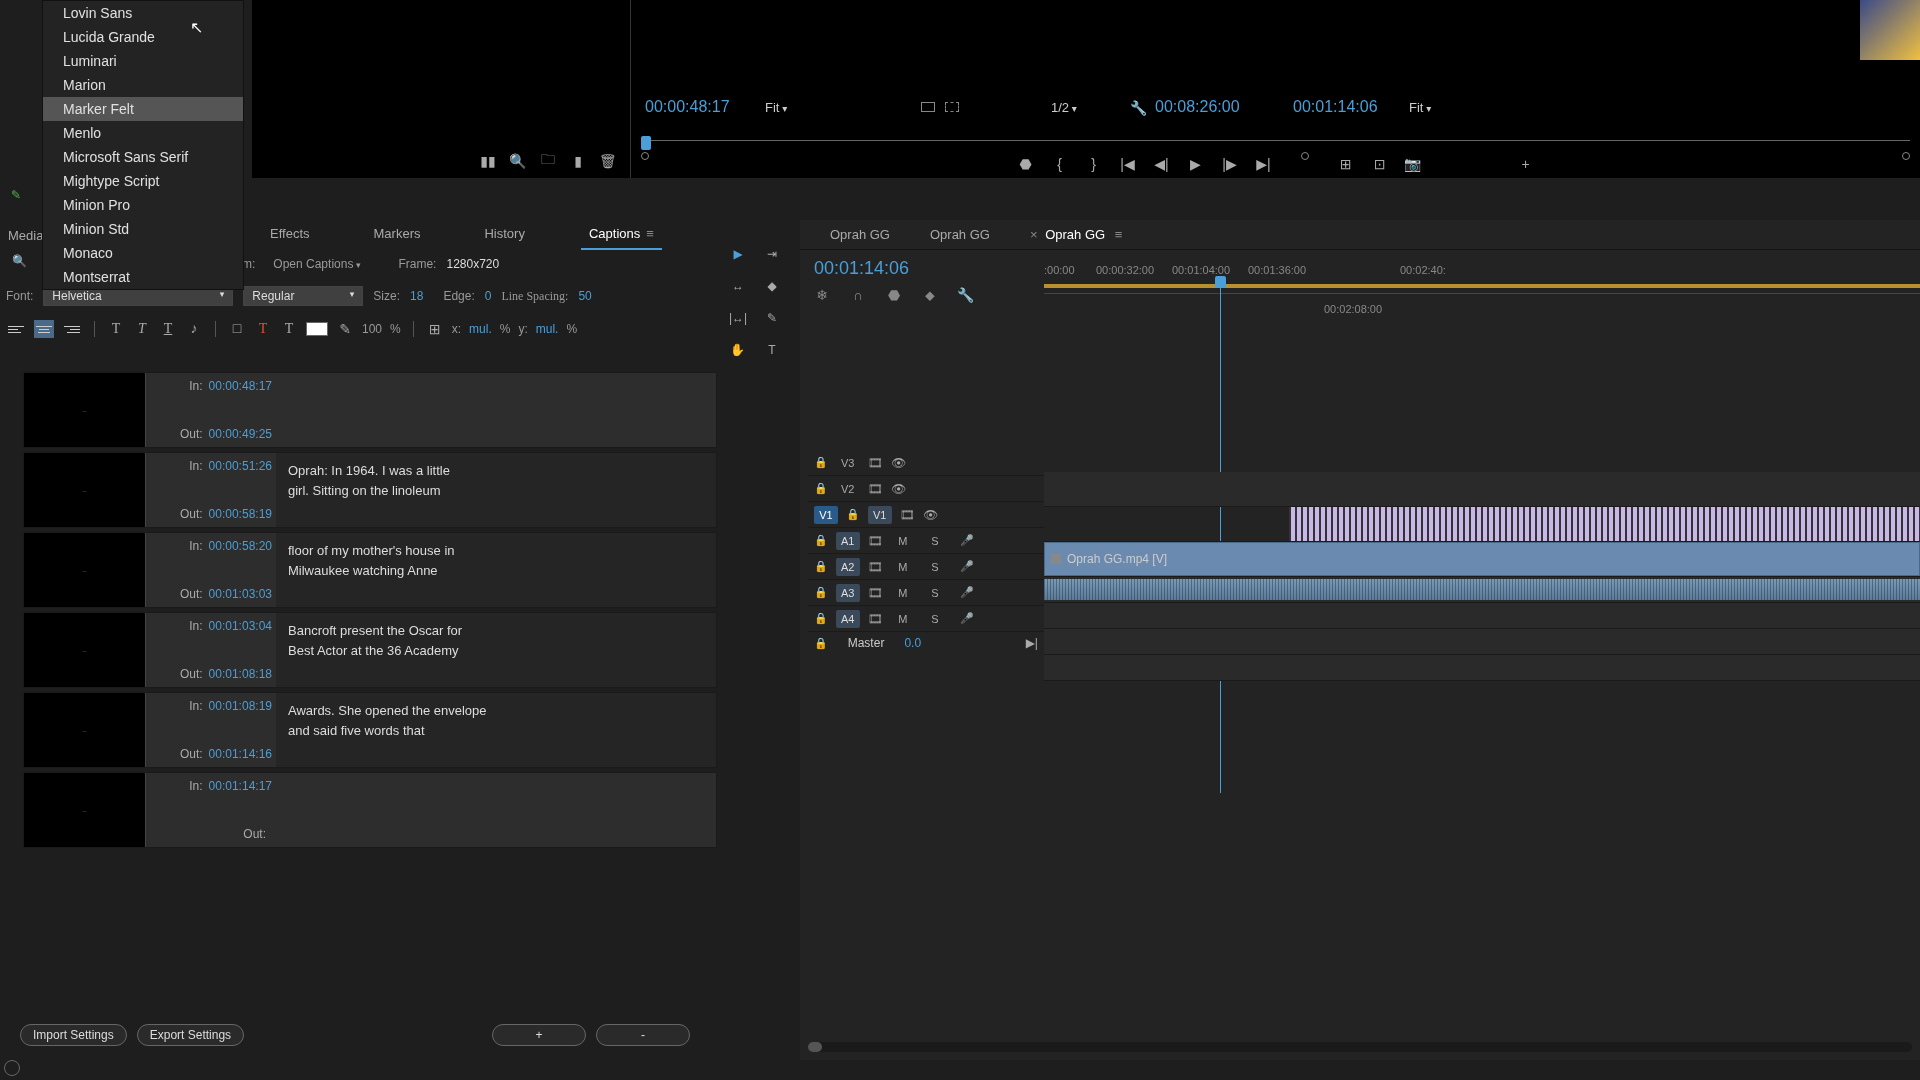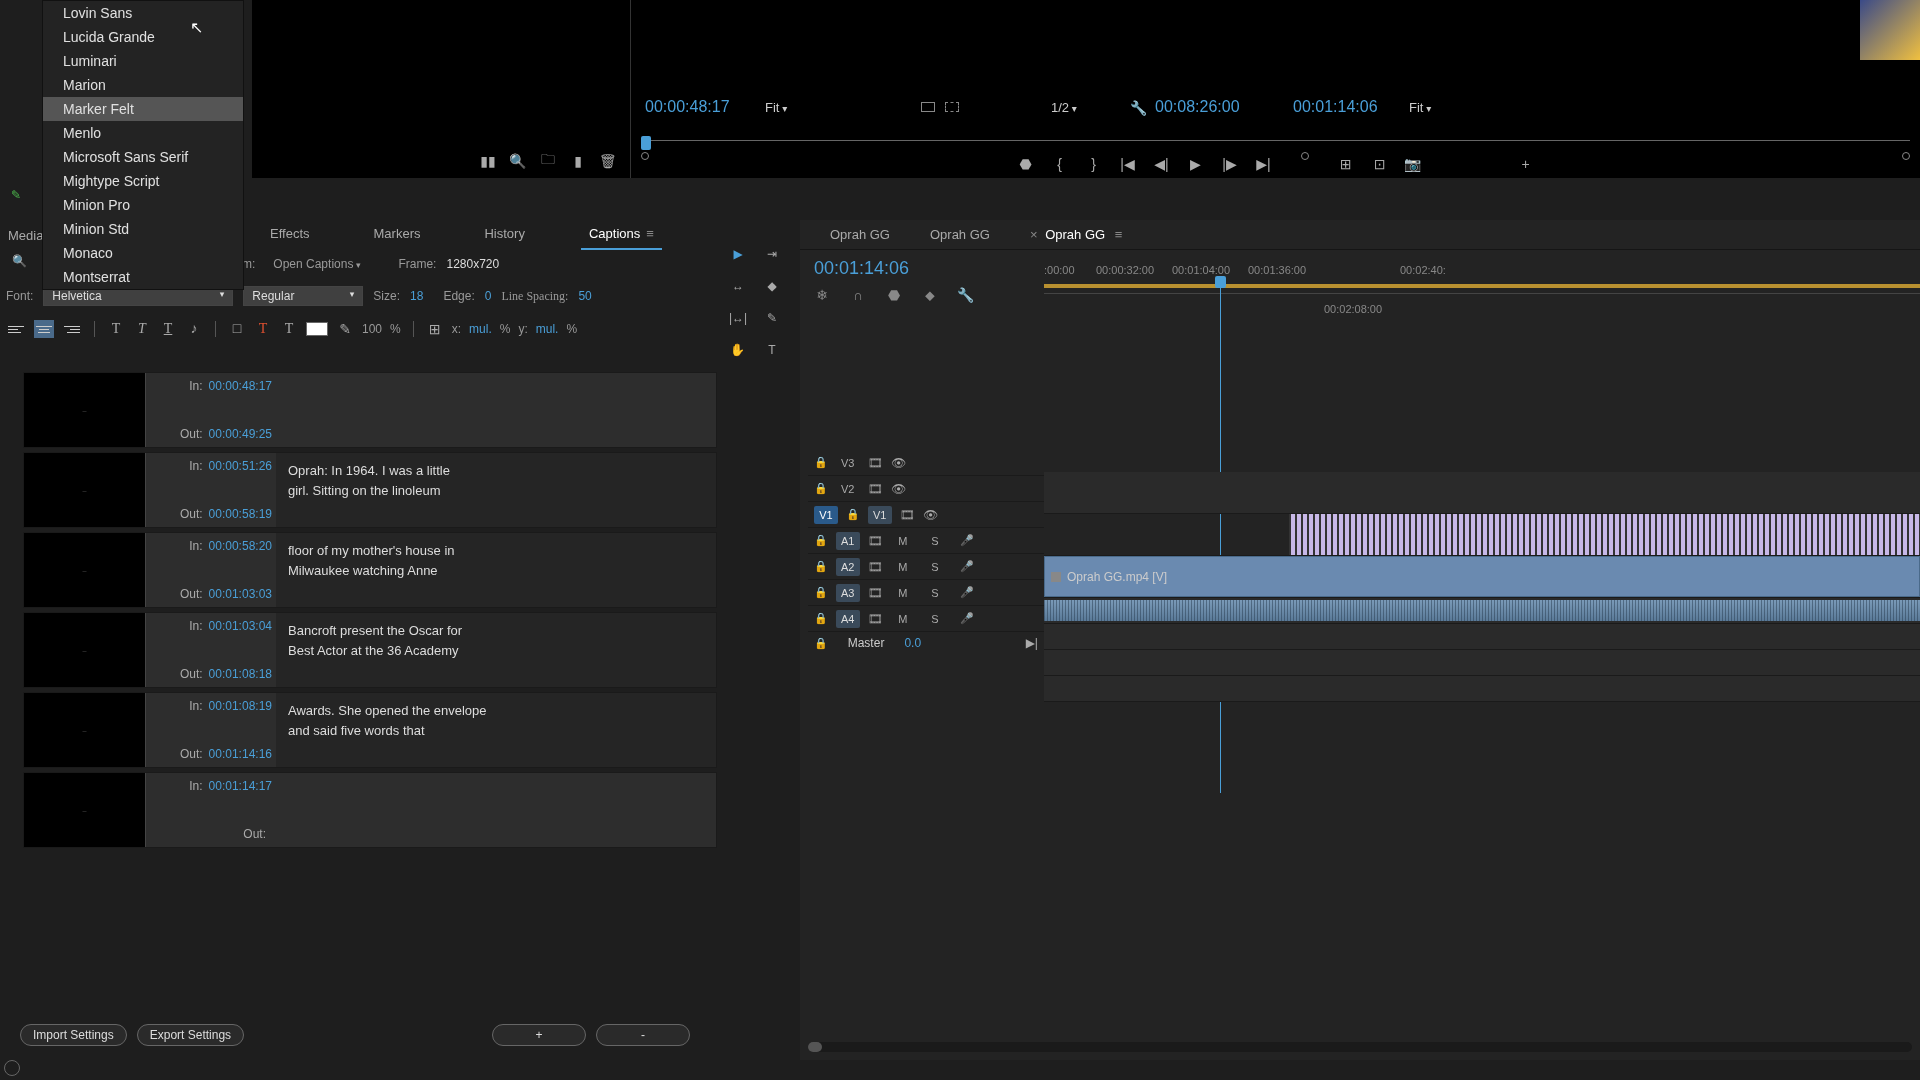--- a/index.html
+++ b/index.html
@@ -103,21 +103,21 @@
 .track-cell.label { background: #3a4a5a; color: #ddd; border-radius: 2px; }
 .track-cell.v1sel { background: #2a5a8a; color: #fff; border-radius: 2px; }
 .lock-ic { font-size: 11px; color: #888; }
 .eye-ic, .film-ic { font-size: 12px; color: #aaa; }
 .master-row { display: flex; align-items: center; gap: 20px; padding: 4px 6px; }
 .master-val { color: #4a9fd8; }
 .fwd-ic { margin-left: auto; color: #aaa; }
 
 
 .track-content { position: absolute; left: 244px; top: 252px; right: 0; }
-.vtrack { height: 42px; border-bottom: 1px solid #1a1a1a; position: relative; background: #2a2a2a; }
+.vtrack { height: 35px; border-bottom: 1px solid #1a1a1a; position: relative; background: #2a2a2a; }
 .vtrack.v2 { background: linear-gradient(90deg, transparent 28%, #c8b8e8 28%); }
 .clip-v1 { position: absolute; left: 0; right: 0; top: 0; bottom: 0; background: #6a8ab0; border: 1px solid #4a6a8a; display: flex; align-items: center; padding-left: 6px; gap: 6px; }
 .clip-fx { width: 10px; height: 10px; background: #888; }
 .atrack { height: 26px; border-bottom: 1px solid #1a1a1a; position: relative; background: #2a2a2a; }
 .atrack .wave { position: absolute; left: 0; right: 0; top: 2px; bottom: 2px; background: linear-gradient(#7a9ab8, #5a7a98); }
 .wave-pattern { position: absolute; inset: 0; background: repeating-linear-gradient(90deg, rgba(40,60,80,.5) 0, rgba(40,60,80,.5) 1px, transparent 1px, transparent 3px); }
 
 
 .tl-hscroll { position: absolute; left: 8px; right: 8px; bottom: 8px; height: 10px; background: #1a1a1a; border-radius: 5px; }
 .tl-hscroll-thumb { position: absolute; left: 0; width: 14px; height: 10px; background: #555; border-radius: 5px; }

